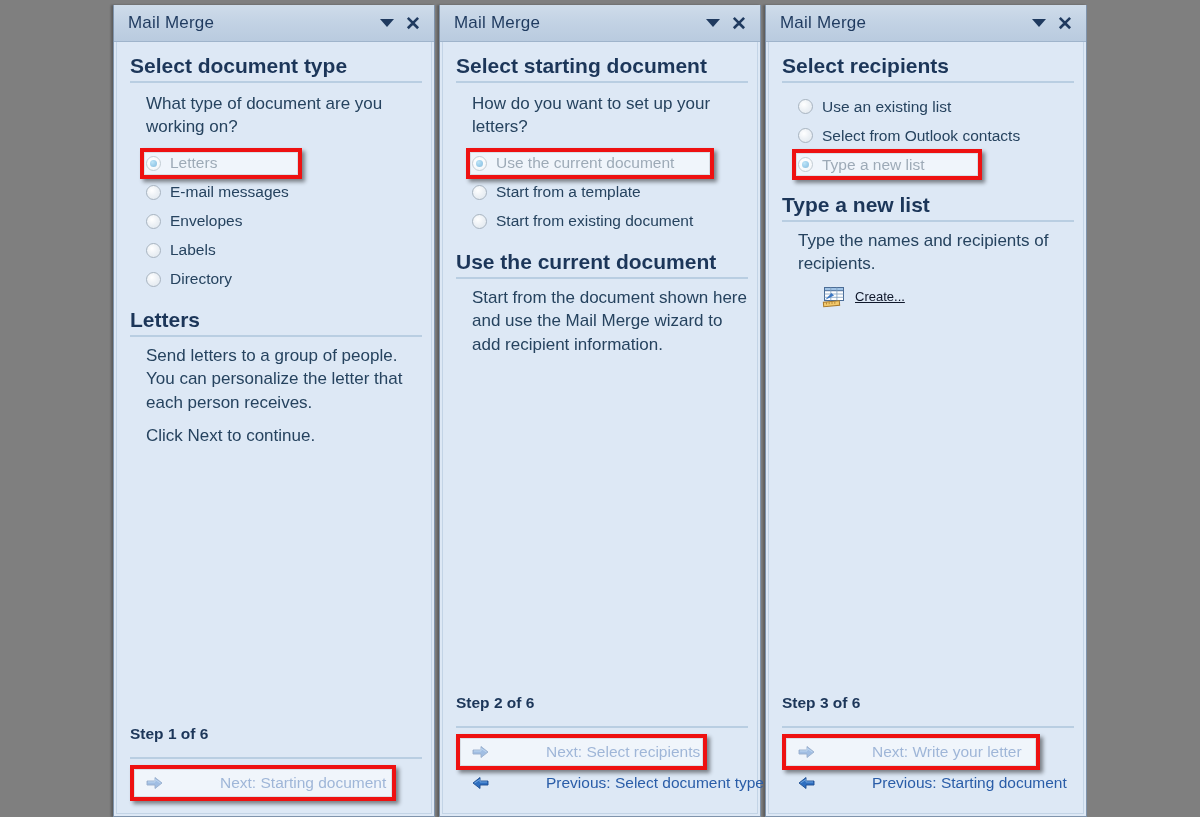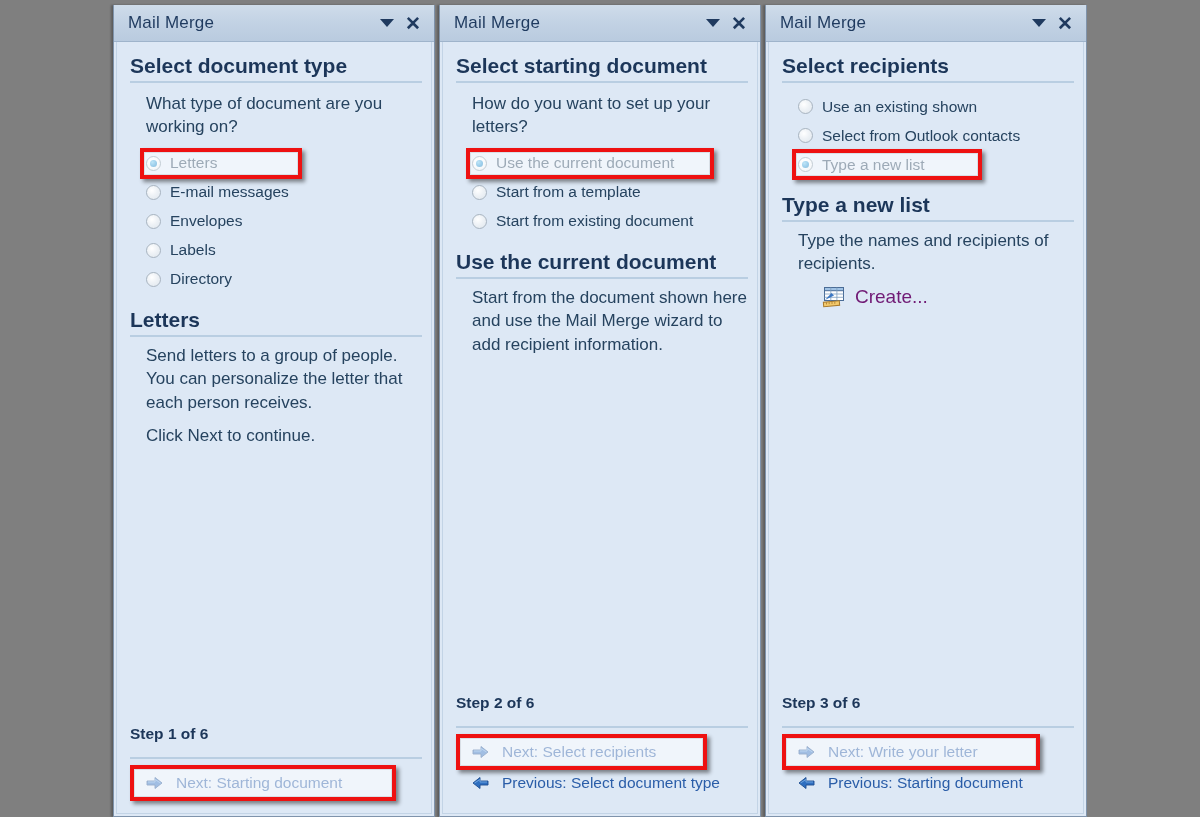--- a/index.html
+++ b/index.html
@@ -184,23 +184,24 @@
     margin: 6px 0 0 40px;
     cursor: pointer;
   }
   .create-icon {
     width: 24px;
     height: 22px;
     margin-right: 9px;
     flex: 0 0 auto;
   }
   .link-text {
-    font-size: 19px;
-    color: #701a75;
-    white-space: nowrap;
+    font-size: 13px;
+    color: #0f172a;
+    white-space: nowrap;
+    text-decoration: underline;
   }
 
   
   .panel-footer {
     flex: 0 0 auto;
     padding: 0 12px 18px 16px;
     position: relative;
     z-index: 1;
   }
   .step-label {
@@ -212,20 +213,21 @@
     margin-bottom: 8px;
     white-space: nowrap;
   }
   .nav-row {
     display: flex;
     align-items: center;
     height: 31px;
     position: relative;
     padding-left: 16px;
     cursor: pointer;
+    gap: 44px;
   }
   .nav-arrow {
     width: 17px;
     height: 14px;
     margin-right: 13px;
     flex: 0 0 auto;
   }
   .nav-text {
     font-size: 15.5px;
     color: #2a5da8;
@@ -356,21 +358,21 @@
         </div>
         <div class="tb-btn">
           <span class="tb-close">✕</span>
         </div>
       </div>
       <div class="panel-body">
         <div class="section-head">Select recipients</div>
         <div class="radio-list">
           <div class="radio-row">
             <span class="radio-mark"></span>
-            <span class="radio-label">Use an existing shown</span>
+            <span class="radio-label">Use an existing list</span>
           </div>
           <div class="radio-row">
             <span class="radio-mark"></span>
             <span class="radio-label">Select from Outlook contacts</span>
           </div>
           <div class="radio-row selected">
             <span class="hl" style="left: -6px; top: -1px; width: 190px; height: 31px;">
               <span class="hl-inner"></span>
             </span>
             <span class="radio-mark"></span>

